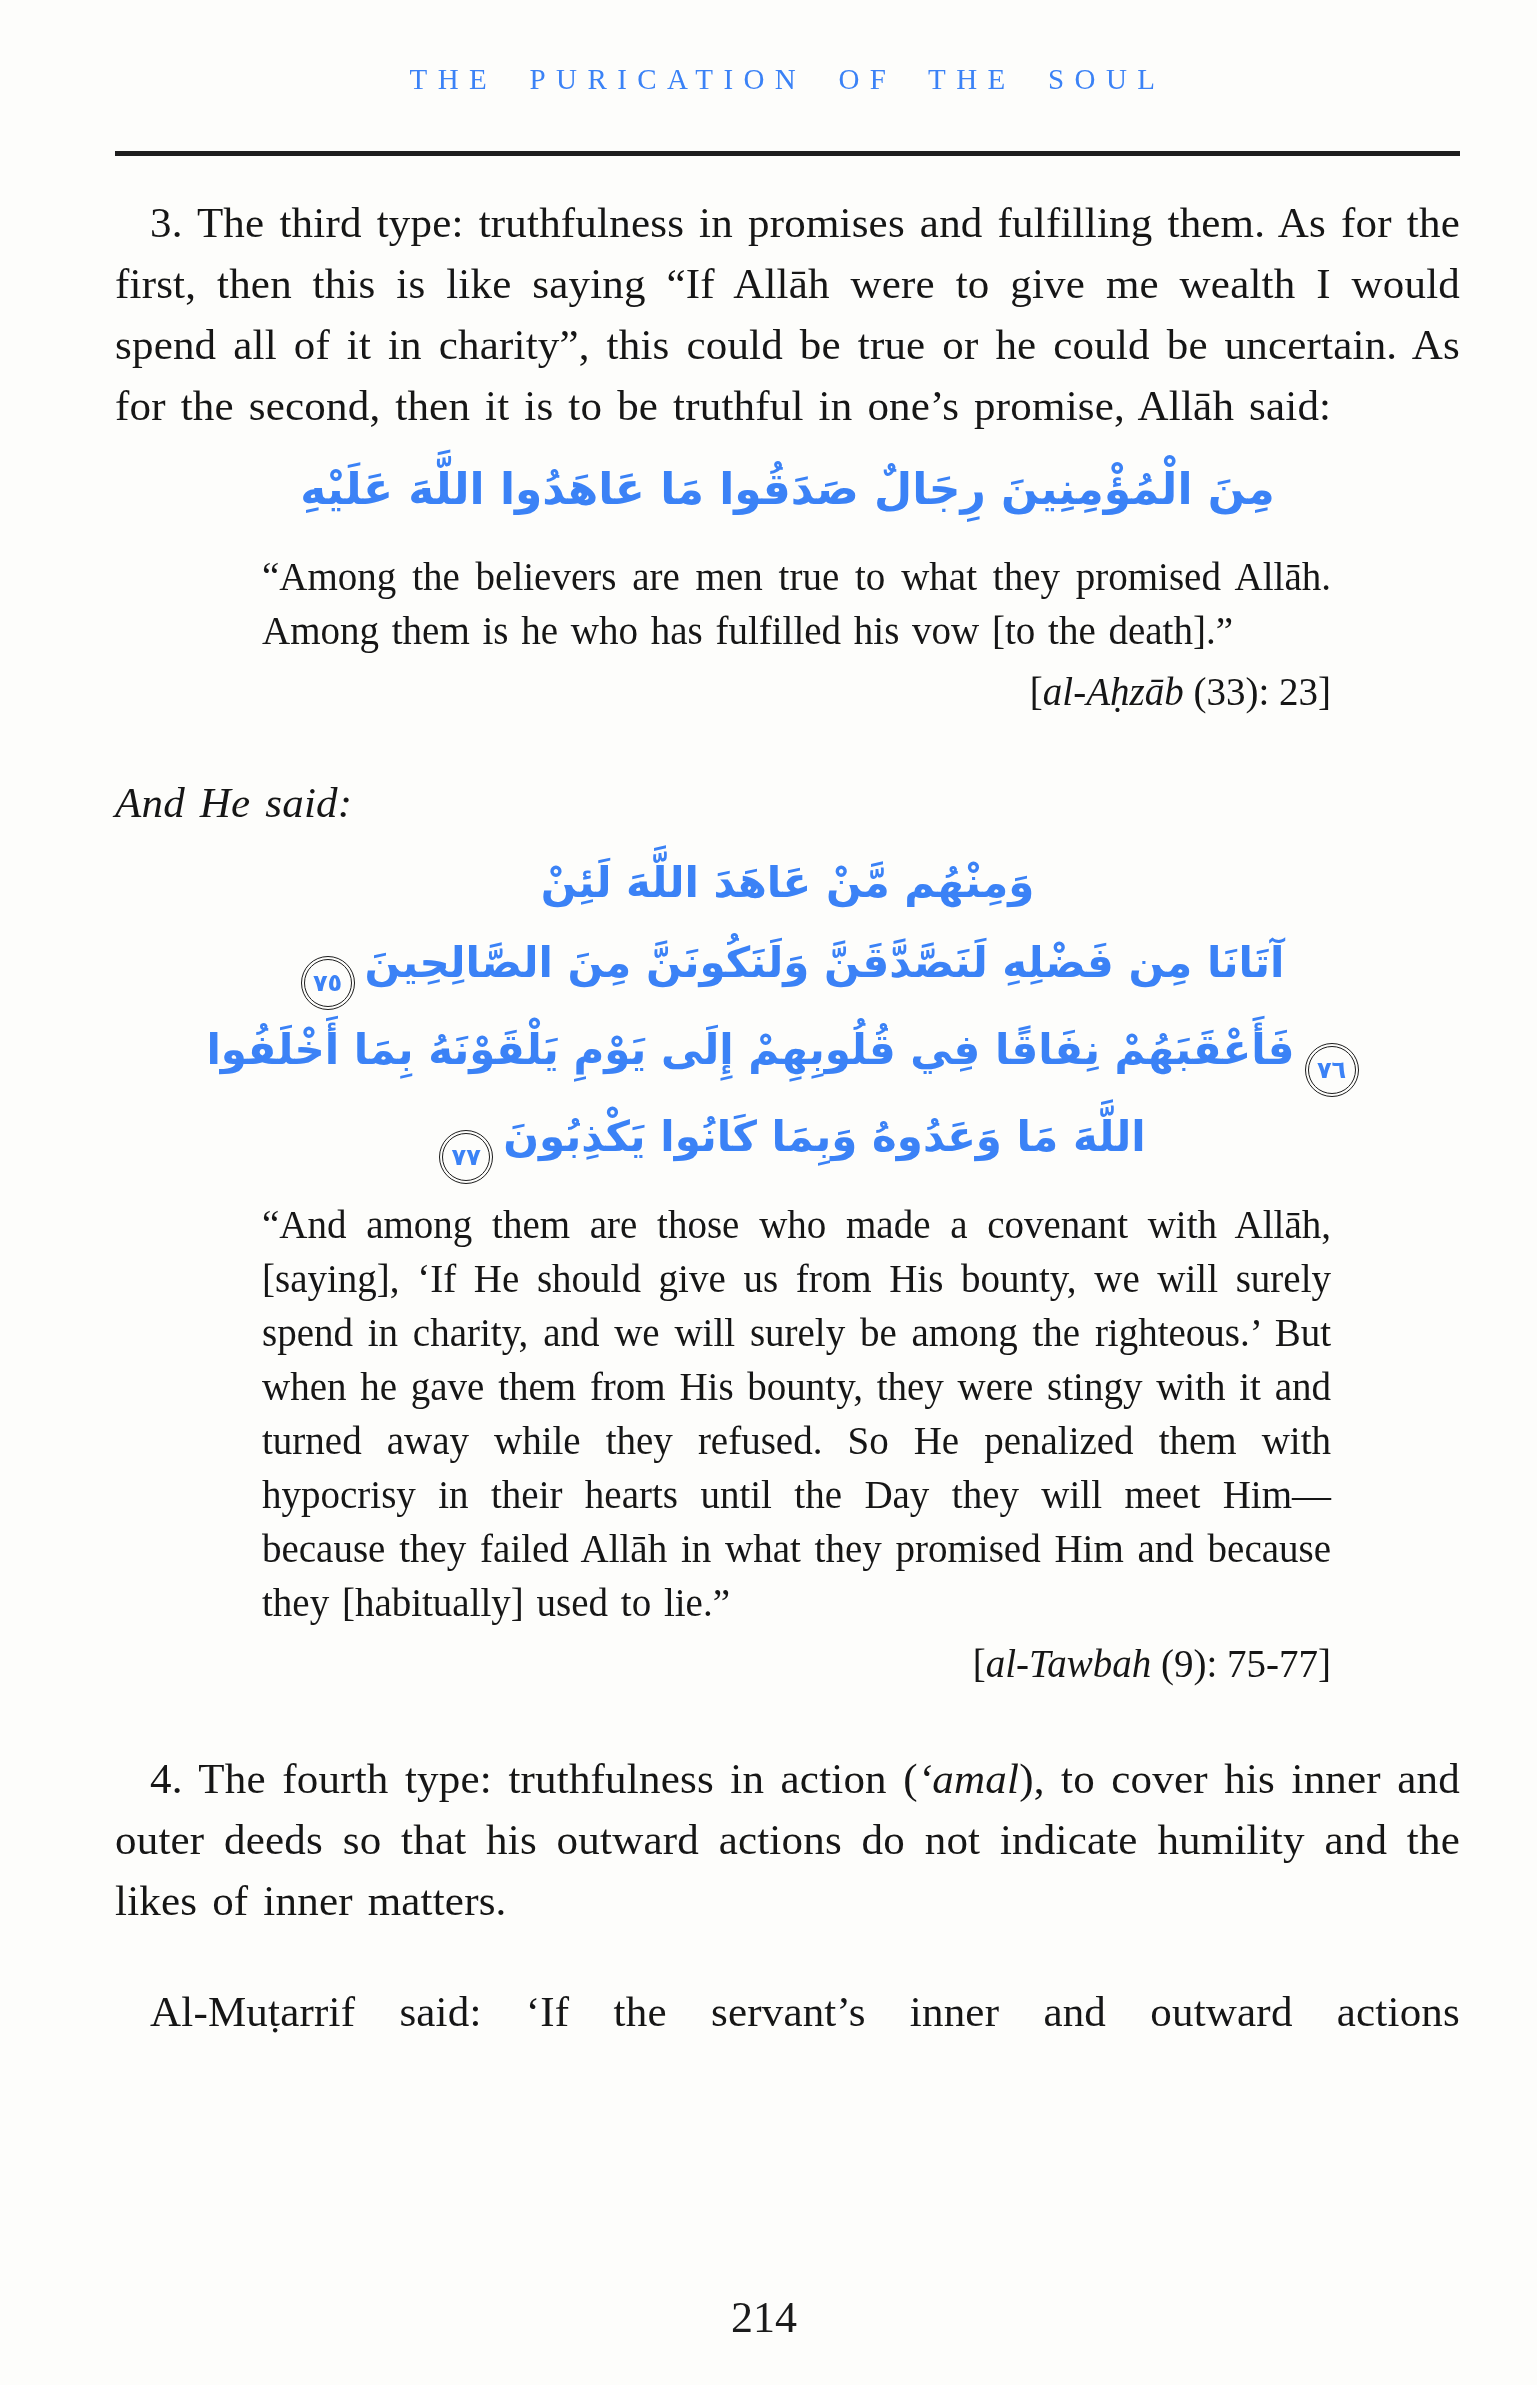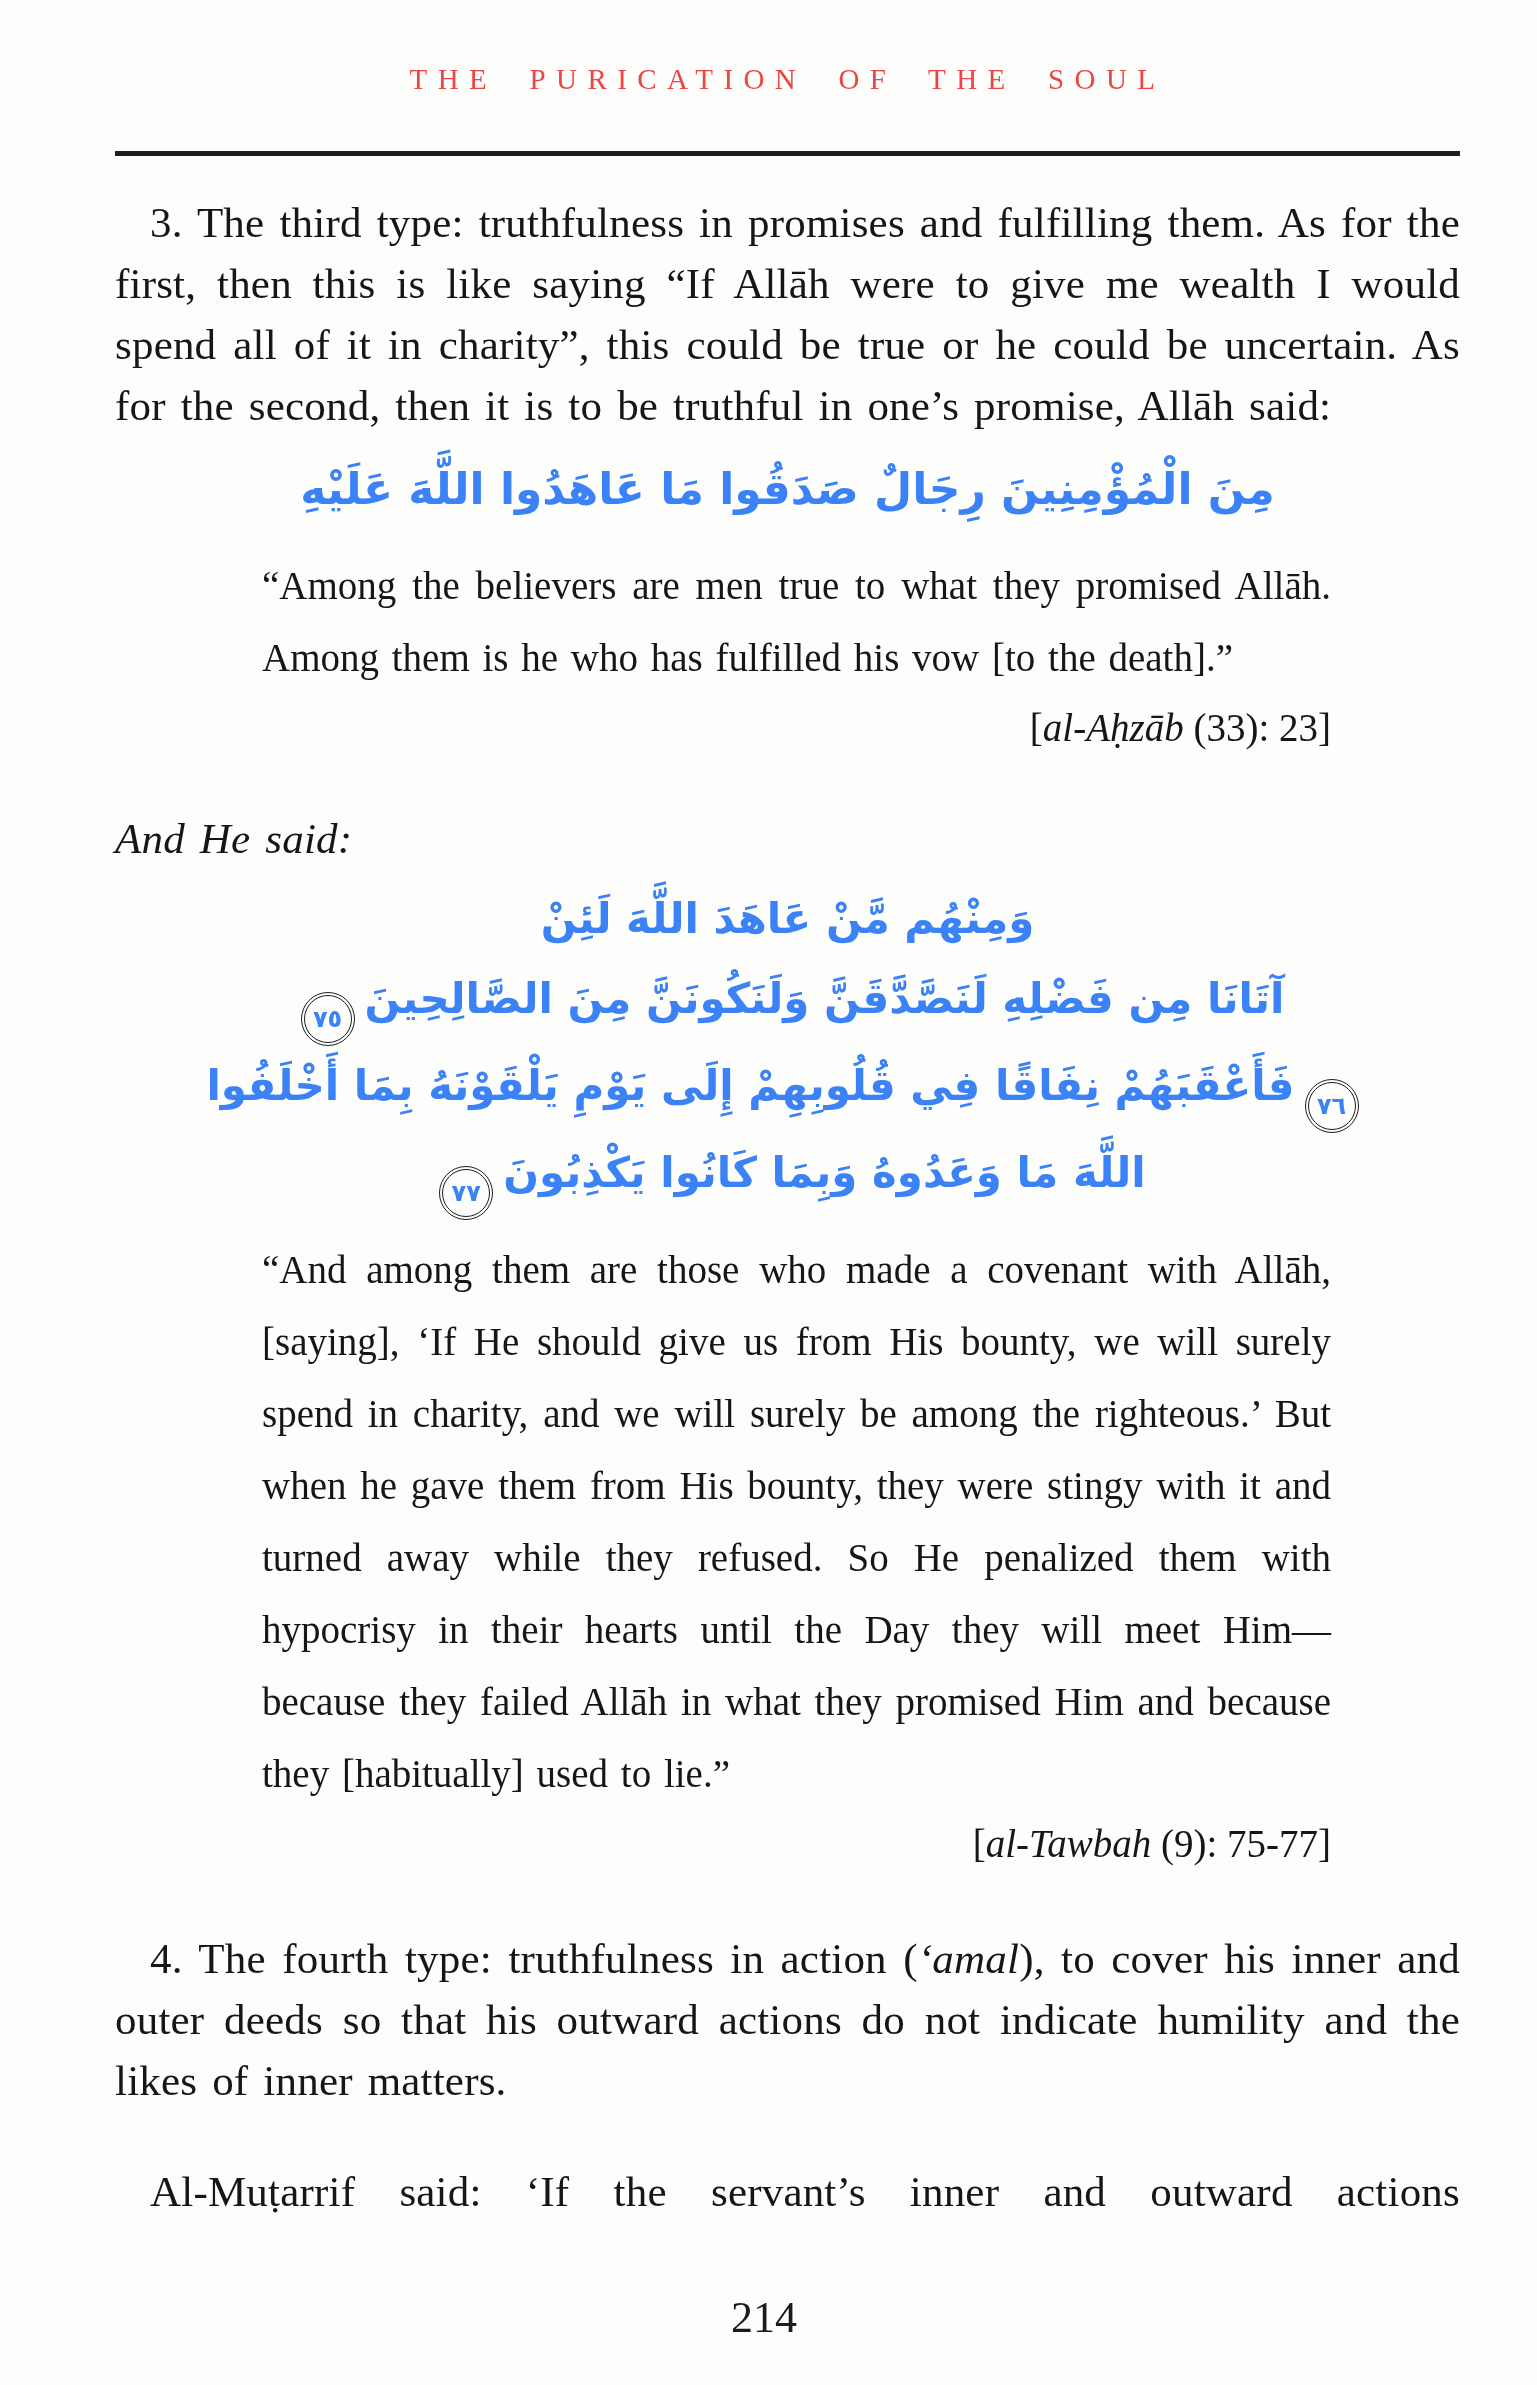--- a/index.html
+++ b/index.html
@@ -4,35 +4,35 @@
 <style>
   html,body{margin:0;padding:0;background:#e8e8e8;}
   .page{
     width:1537px;height:2385px;background:#fdfdfb;position:relative;
     box-sizing:border-box;padding:64px 77px 0 115px;
     font-family:"Liberation Serif","DejaVu Serif",serif;color:#161616;
     overflow:hidden;margin:0 auto;
   }
   .running-head{
     text-align:center;font-size:29px;line-height:30px;
-    letter-spacing:0.36em;word-spacing:0.5em;white-space:nowrap;color:#ef4444;
+    letter-spacing:0.36em;word-spacing:0.5em;white-space:nowrap;color:#3b82f6;
   }
   .rule{height:5px;background:#1e1e1e;margin-top:57px;}
   .body-para{
     font-size:43px;line-height:61px;text-align:justify;
     margin:36px 0 0 0;letter-spacing:0.2px;word-spacing:4px;
   }
   .indent{text-indent:35px;}
   .interlude{margin-top:54px;font-style:italic;}
   .arabic{font-family:"DejaVu Sans",sans-serif;font-weight:bold;color:#3b82f6;}
   .arabic-single{margin-top:4px;font-size:44px;line-height:98px;text-align:center;}
   .arabic-block{margin-top:10px;font-size:42px;}
   .aline{line-height:80px;text-align:center;}
   .quote{
-    font-size:39px;line-height:72px;margin:12px 129px 0 147px;
+    font-size:39px;line-height:54px;margin:12px 129px 0 147px;
     text-align:justify;word-spacing:3px;
   }
   .quote2{margin-top:14px;}
   .citation{
     font-size:39px;line-height:52px;margin:8px 129px 0 147px;text-align:right;
   }
   .citation i{font-style:italic;}
   .ayah-marker{
     display:inline-flex;width:54px;height:54px;box-sizing:border-box;
     border:4px double #1c1c1c;border-radius:50%;

